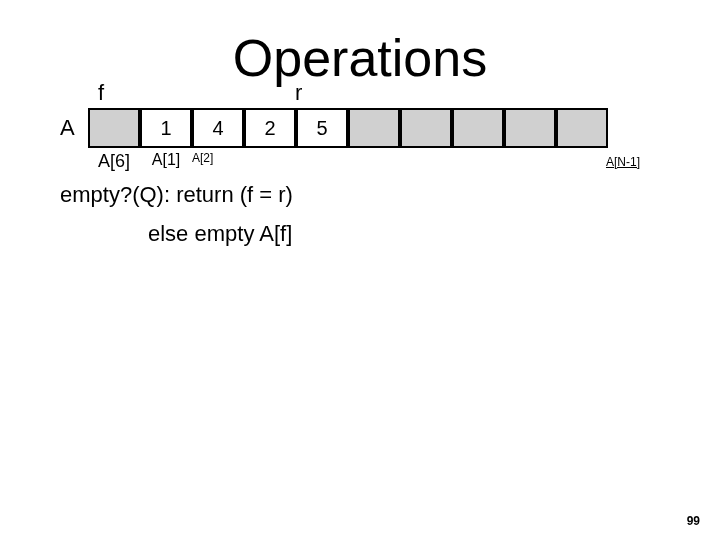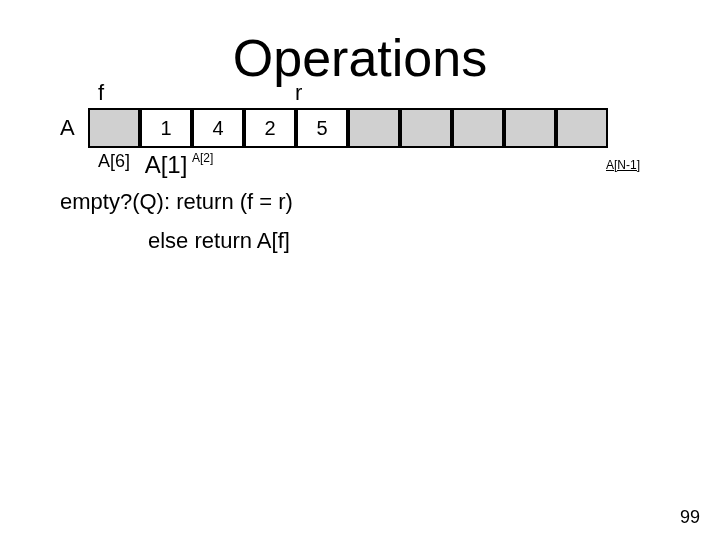--- a/index.html
+++ b/index.html
@@ -115,22 +115,23 @@
       font-size: 22px;
       color: #000;
       margin-bottom: 8px;
       line-height: 1.4;
     }
 
     .page-number {
       position: absolute;
       bottom: 12px;
       right: 20px;
-      font-size: 18px;
+      font-size: 12px;
       color: #000;
+      font-weight: bold;
     }
   </style>
 </head>
 <body>
 
 <h1 class="page-title">Operations</h1>
 
 <div class="array-section">
 
   <div class="labels-row">
@@ -156,29 +157,29 @@
       <div class="cell cell-shaded"></div>
       <div class="cell cell-shaded"></div>
       <div class="cell cell-shaded"></div>
       <div class="cell cell-shaded"></div>
     </div>
   </div>
 
   <div class="index-labels" style="margin-left:28px; width:552px; position:relative;">
     <div style="display:flex; gap:0px;">
       <div style="width:52px; text-align:center; font-size:18px;">A[6]</div>
-      <div style="width:52px; text-align:center; font-size:24px;">A[1]</div>
+      <div style="width:52px; text-align:center; font-size:16px;">A[1]</div>
       <div style="width:52px; font-size:12px;">A[2]</div>
     </div>
     <span class="index-label-right">A[N-1]</span>
   </div>
 </div>
 
 <div class="operations-text">
   <div class="op-line">
     <span>empty?(Q):</span><span> return (f = r)</span>
   </div>
   <div class="op-line" style="margin-left: 88px;">
-    <span>else return A[f]</span>
+    <span>else empty A[f]</span>
   </div>
 </div>
 
 <div class="page-number">99</div>
 
 </body></html>

